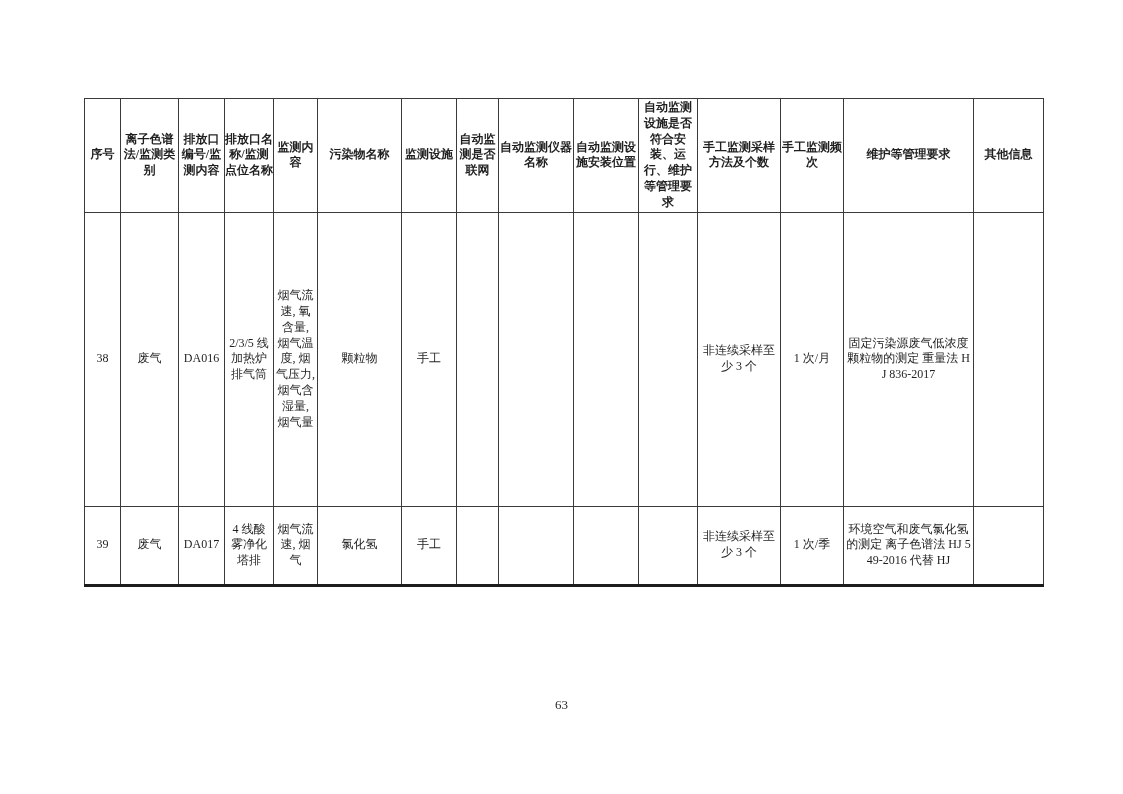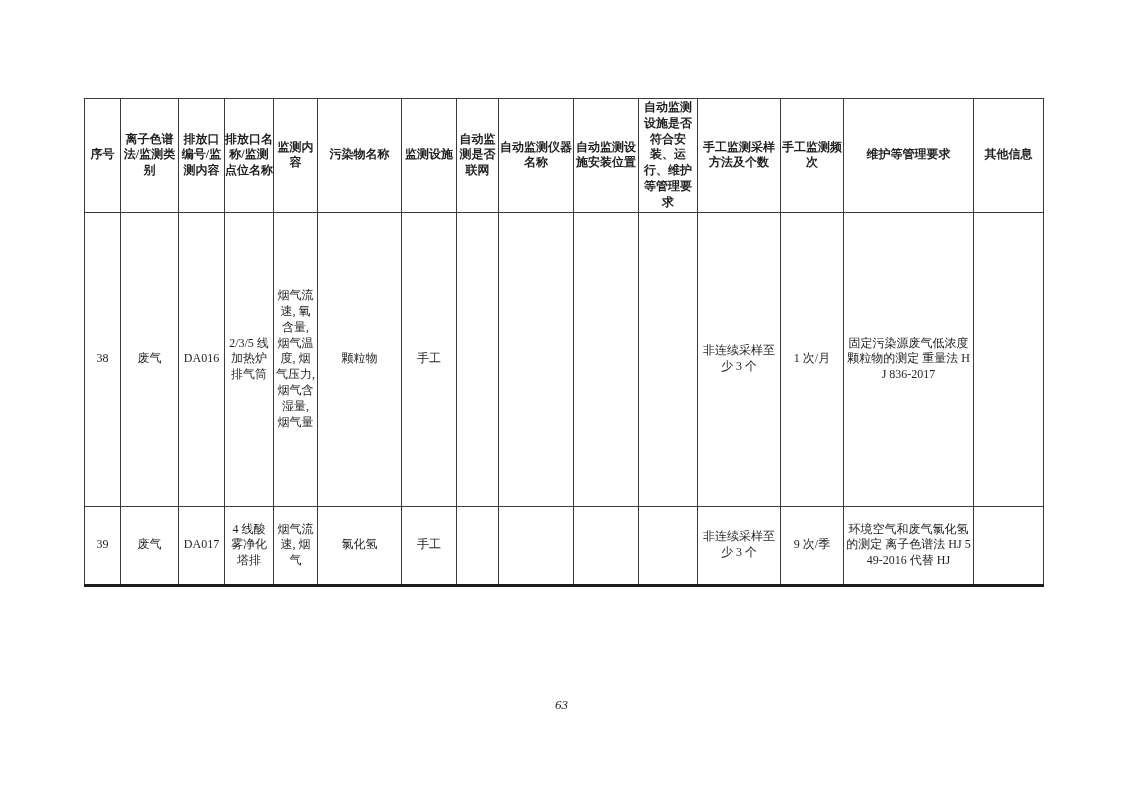--- a/index.html
+++ b/index.html
@@ -41,21 +41,20 @@
   tr.row-38   { height:294px; }
   tr.row-39   { height:79px; }
   tr.row-39 td { border-bottom:3px solid #1c1c1c; }
   .page-num {
     position:absolute;
     top:697px; left:0;
     width:1123px;
     text-align:center;
     font-size:13px;
     color:#2a2a2a;
-    font-style:italic;
   }
 </style>
 </head>
 <body>
 
 <div class="sheet">
 
   <table class="monitor">
     <colgroup>
       <col style="width:36px">
@@ -117,21 +116,21 @@
         <td>DA017</td>
         <td>4 线酸雾净化塔排</td>
         <td>烟气流速, 烟气</td>
         <td>氯化氢</td>
         <td>手工</td>
         <td></td>
         <td></td>
         <td></td>
         <td></td>
         <td>非连续采样至少 3 个</td>
-        <td>9 次/季</td>
+        <td>1 次/季</td>
         <td>环境空气和废气氯化氢的测定  离子色谱法 HJ 549-2016 代替 HJ</td>
         <td></td>
       </tr>
     </tbody>
   </table>
 
   <div class="page-num">63</div>
 
 </div>
 

